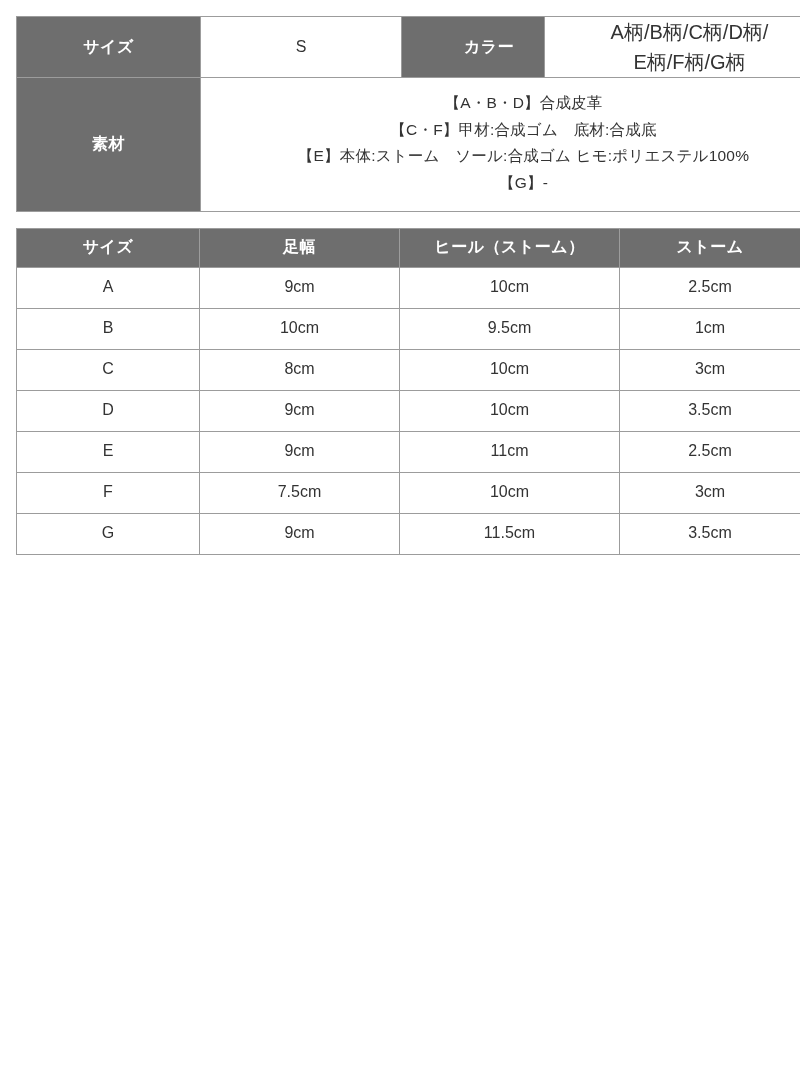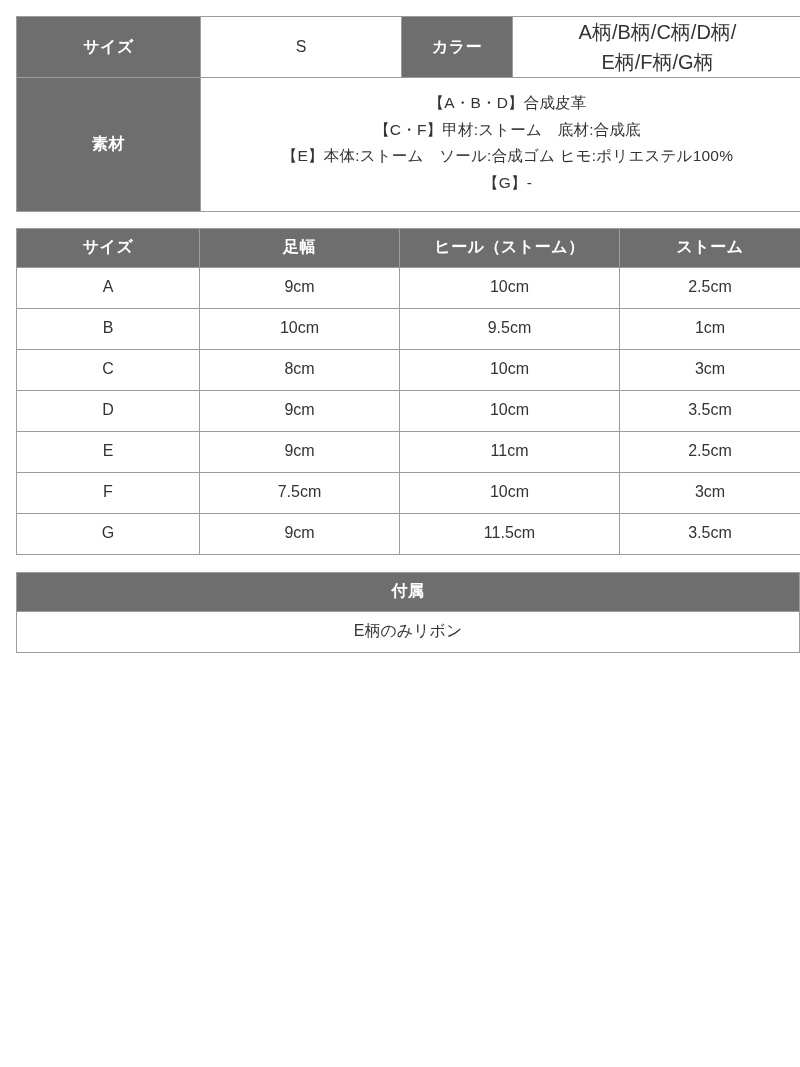--- a/index.html
+++ b/index.html
@@ -48,21 +48,21 @@
   .hdr {
     background: #6e6e6e;
     color: #ffffff;
     font-weight: bold;
     letter-spacing: 0.5px;
   }
   
   .spec-table tr.row1 td { height: 52px; }
   .spec-table td.c1 { width: 183px; }
   .spec-table td.c2 { width: 200px; }
-  .spec-table td.c3 { width: 110px; }
+  .spec-table td.c3 { width: 110px; padding-left: 32px; }
   .spec-table td.c4 { width: 289px; }
   .spec-table td.material-cell {
     padding: 12px 6px 14px 18px;
     font-size: 15.5px;
     line-height: 1.72;
     letter-spacing: 0.2px;
   }
   .spec-table td.two-line {
     font-size: 20px;
     line-height: 1.5;
@@ -91,21 +91,21 @@
         <td class="hdr c3">カラー</td>
         <td class="c4 two-line">
           <span>A柄/B柄/C柄/D柄/</span><br>
           <span>E柄/F柄/G柄</span>
         </td>
       </tr>
       <tr>
         <td class="hdr c1">素材</td>
         <td class="material-cell" colspan="3">
           <span>【A・B・D】合成皮革</span><br>
-          <span>【C・F】甲材:ストーム　底材:合成底</span><br>
+          <span>【C・F】甲材:合成ゴム　底材:合成底</span><br>
           <span>【E】本体:ストーム　ソール:合成ゴム ヒモ:ポリエステル100%</span><br>
           <span>【G】-</span>
         </td>
       </tr>
     </tbody>
   </table>
 
   <table class="size-table">
     <colgroup>
       <col class="c1">
@@ -160,26 +160,14 @@
       </tr>
       <tr>
         <td>G</td>
         <td>9cm</td>
         <td>11.5cm</td>
         <td>3.5cm</td>
       </tr>
     </tbody>
   </table>
 
-  <table class="acc-table">
-    <thead>
-      <tr>
-        <th class="hdr">付属</th>
-      </tr>
-    </thead>
-    <tbody>
-      <tr>
-        <td>E柄のみリボン</td>
-      </tr>
-    </tbody>
-  </table>
 
 </div>
 
 </body></html>

